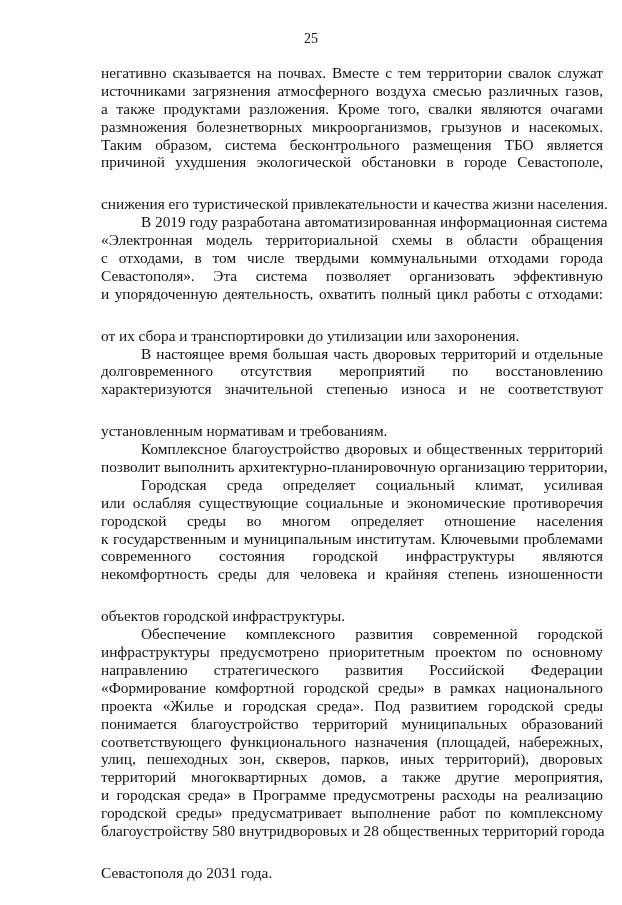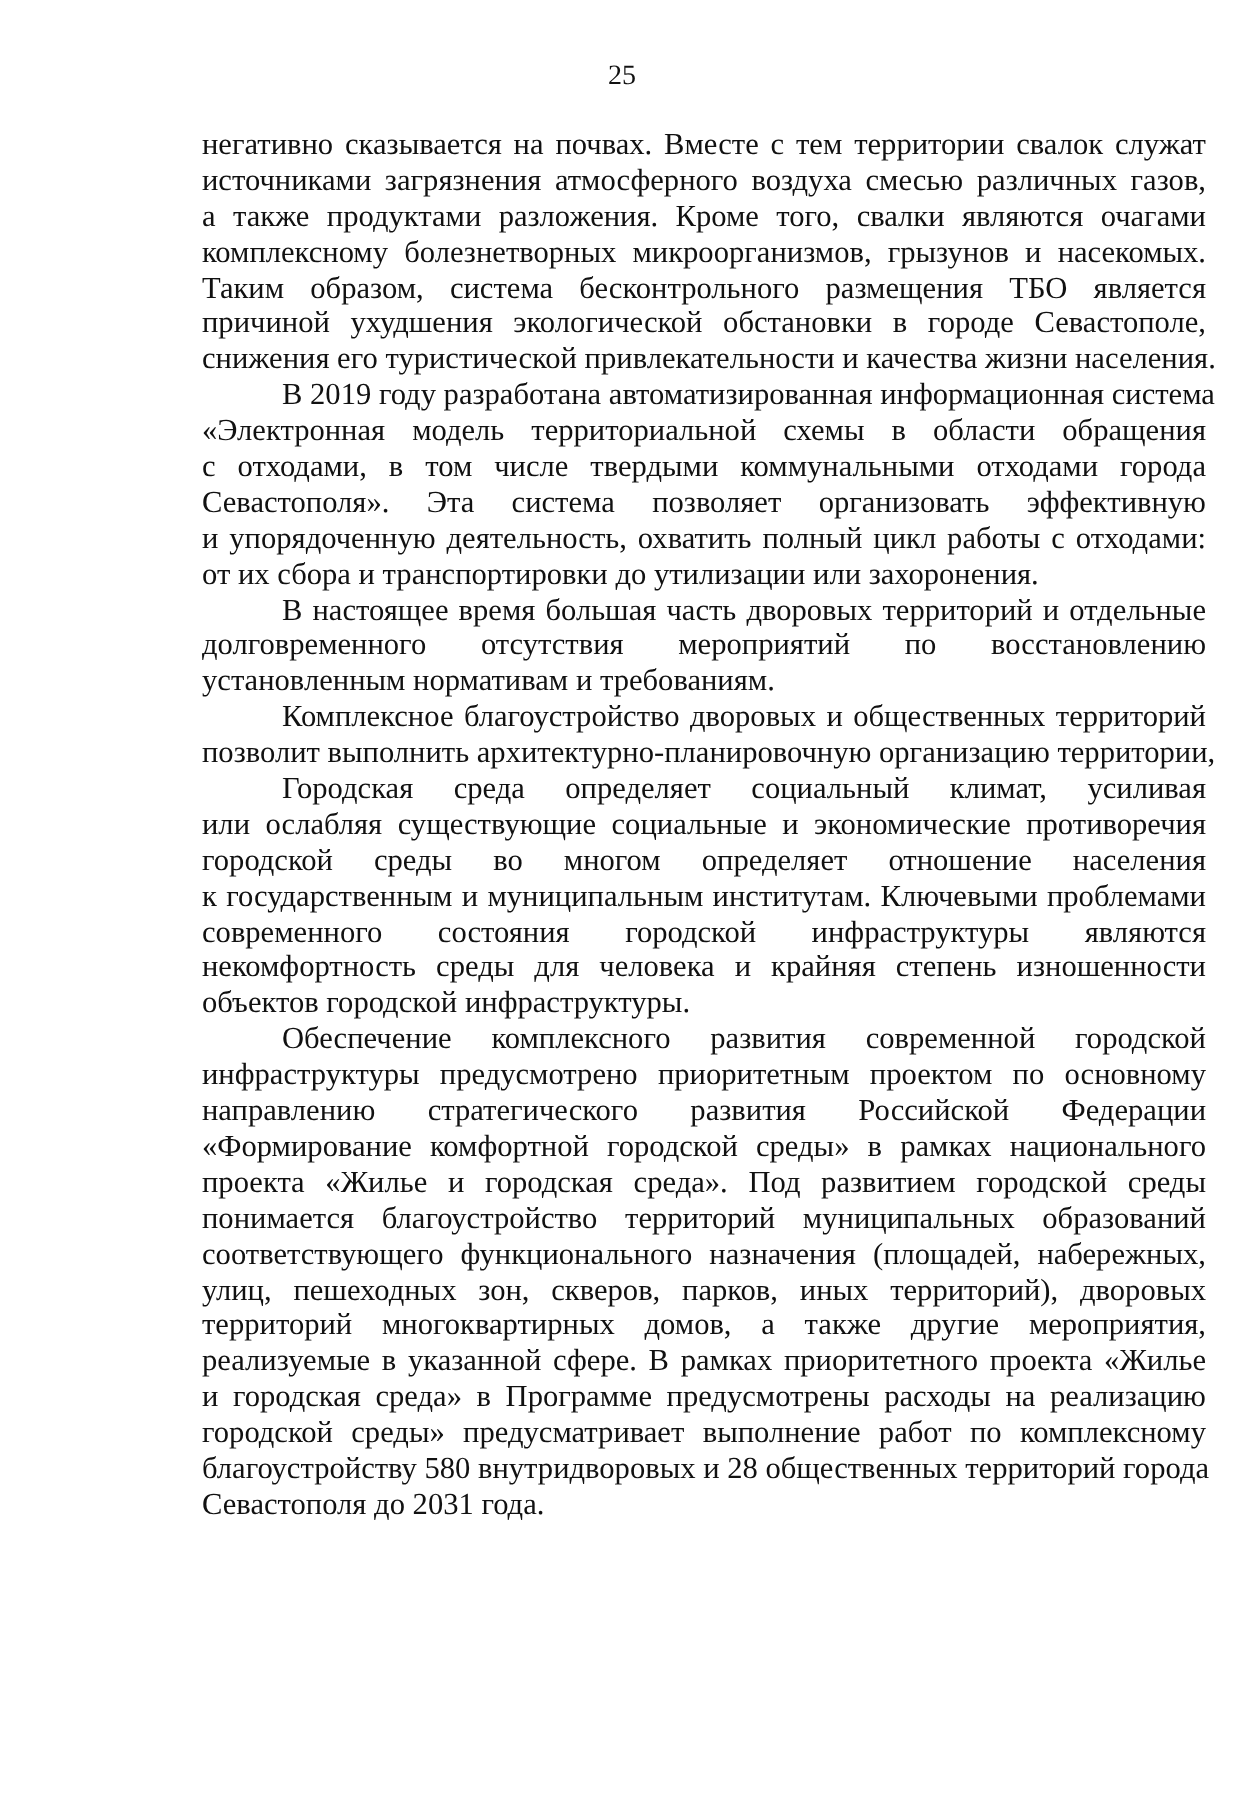--- a/index.html
+++ b/index.html
@@ -8,49 +8,50 @@
   .page-number {
     position: absolute; top: 31px; left: 0; width: 622px; text-align: center;
     font-family: "Liberation Serif", serif; font-size: 14px; color: #111;
   }
   .body-text {
     position: absolute; left: 101px; top: 64px; width: 502px;
     font-family: Liberation Serif, serif; font-size: 15.3px; color: #111;
     line-height: 17.9px;
   }
   .line { display: block; height: 17.9px; white-space: nowrap; text-align: justify; text-align-last: justify; }
-  .line.last { text-align: left; text-align-last: left; }
+  .line.last { text-align: left; text-align-last: left; margin-top: 24px; }
   .line.indent { padding-left: 40px; }
 </style>
 </head>
 <body>
 
 <div class="page">
   <div class="page-number">25</div>
   <div class="body-text" id="body-text">
       <div class="paragraph">
         <span class="line">негативно сказывается на почвах. Вместе с тем территории свалок служат</span>
         <span class="line">источниками загрязнения атмосферного воздуха смесью различных газов,</span>
         <span class="line">а также продуктами разложения. Кроме того, свалки являются очагами</span>
-        <span class="line">комплексному болезнетворных микроорганизмов, грызунов и насекомых.</span>
+        <span class="line">размножения болезнетворных микроорганизмов, грызунов и насекомых.</span>
         <span class="line">Таким образом, система бесконтрольного размещения ТБО является</span>
         <span class="line">причиной ухудшения экологической обстановки в городе Севастополе,</span>
         <span class="line last">снижения его туристической привлекательности и качества жизни населения.</span>
       </div>
       <div class="paragraph">
         <span class="line indent">В 2019 году разработана автоматизированная информационная система</span>
         <span class="line">«Электронная модель территориальной схемы в области обращения</span>
         <span class="line">с отходами, в том числе твердыми коммунальными отходами города</span>
         <span class="line">Севастополя». Эта система позволяет организовать эффективную</span>
         <span class="line">и упорядоченную деятельность, охватить полный цикл работы с отходами:</span>
         <span class="line last">от их сбора и транспортировки до утилизации или захоронения.</span>
       </div>
       <div class="paragraph">
         <span class="line indent">В настоящее время большая часть дворовых территорий и отдельные</span>
         <span class="line">долговременного отсутствия мероприятий по восстановлению</span>
+        <span class="line">характеризуются значительной степенью износа и не соответствуют</span>
         <span class="line last">установленным нормативам и требованиям.</span>
       </div>
       <div class="paragraph">
         <span class="line indent">Комплексное благоустройство дворовых и общественных территорий</span>
         <span class="line">позволит выполнить архитектурно-планировочную организацию территории,</span>
       </div>
       <div class="paragraph">
         <span class="line indent">Городская среда определяет социальный климат, усиливая</span>
         <span class="line">или ослабляя существующие социальные и экономические противоречия</span>
         <span class="line">городской среды во многом определяет отношение населения</span>
@@ -62,21 +63,20 @@
       <div class="paragraph">
         <span class="line indent">Обеспечение комплексного развития современной городской</span>
         <span class="line">инфраструктуры предусмотрено приоритетным проектом по основному</span>
         <span class="line">направлению стратегического развития Российской Федерации</span>
         <span class="line">«Формирование комфортной городской среды» в рамках национального</span>
         <span class="line">проекта «Жилье и городская среда». Под развитием городской среды</span>
         <span class="line">понимается благоустройство территорий муниципальных образований</span>
         <span class="line">соответствующего функционального назначения (площадей, набережных,</span>
         <span class="line">улиц, пешеходных зон, скверов, парков, иных территорий), дворовых</span>
         <span class="line">территорий многоквартирных домов, а также другие мероприятия,</span>
-        <span class="line">реализуемые в указанной сфере. В рамках приоритетного проекта «Жилье</span>
         <span class="line">и городская среда» в Программе предусмотрены  расходы на реализацию</span>
       </div>
       <div class="paragraph">
         <span class="line">городской среды» предусматривает выполнение работ по комплексному</span>
         <span class="line">благоустройству 580 внутридворовых и 28 общественных территорий города</span>
         <span class="line last">Севастополя до 2031 года.</span>
       </div>
     </div>
 </div>
 

